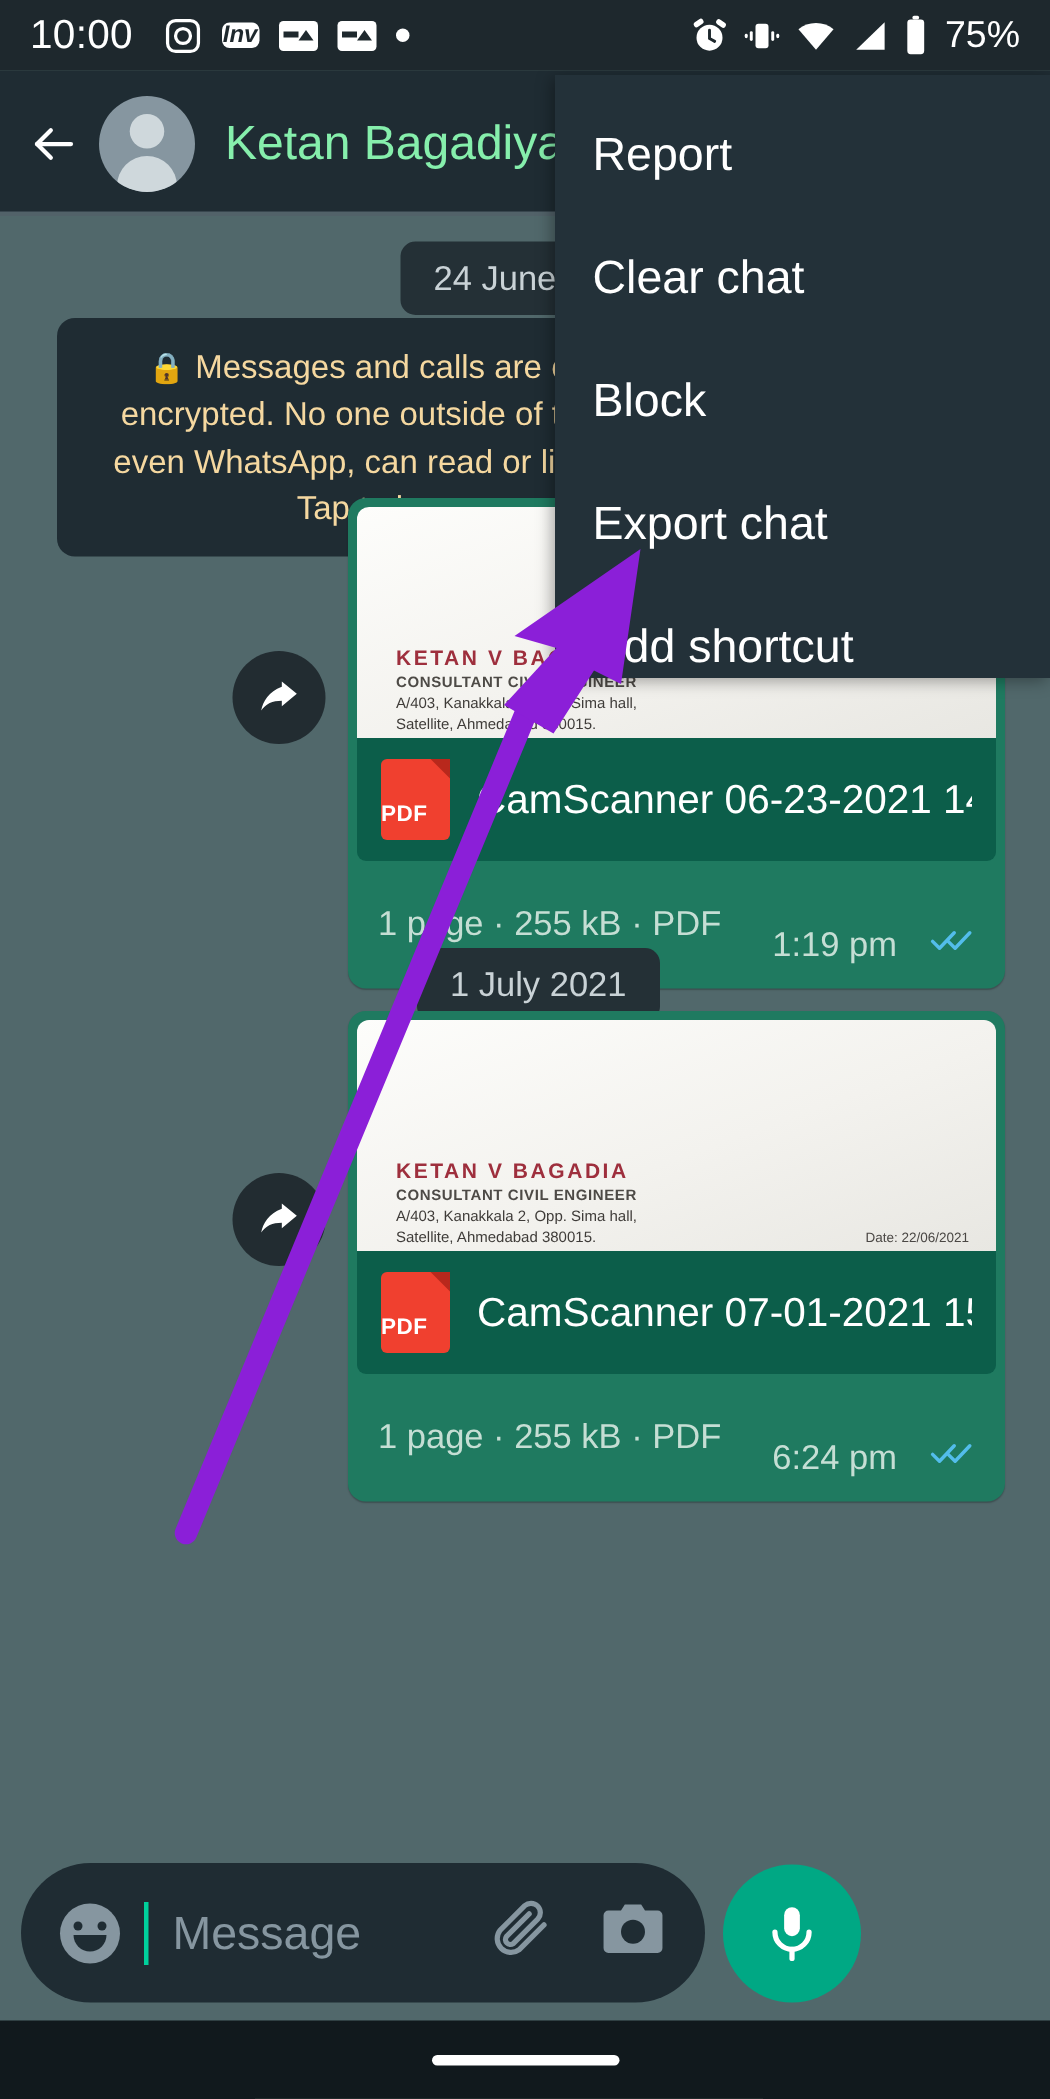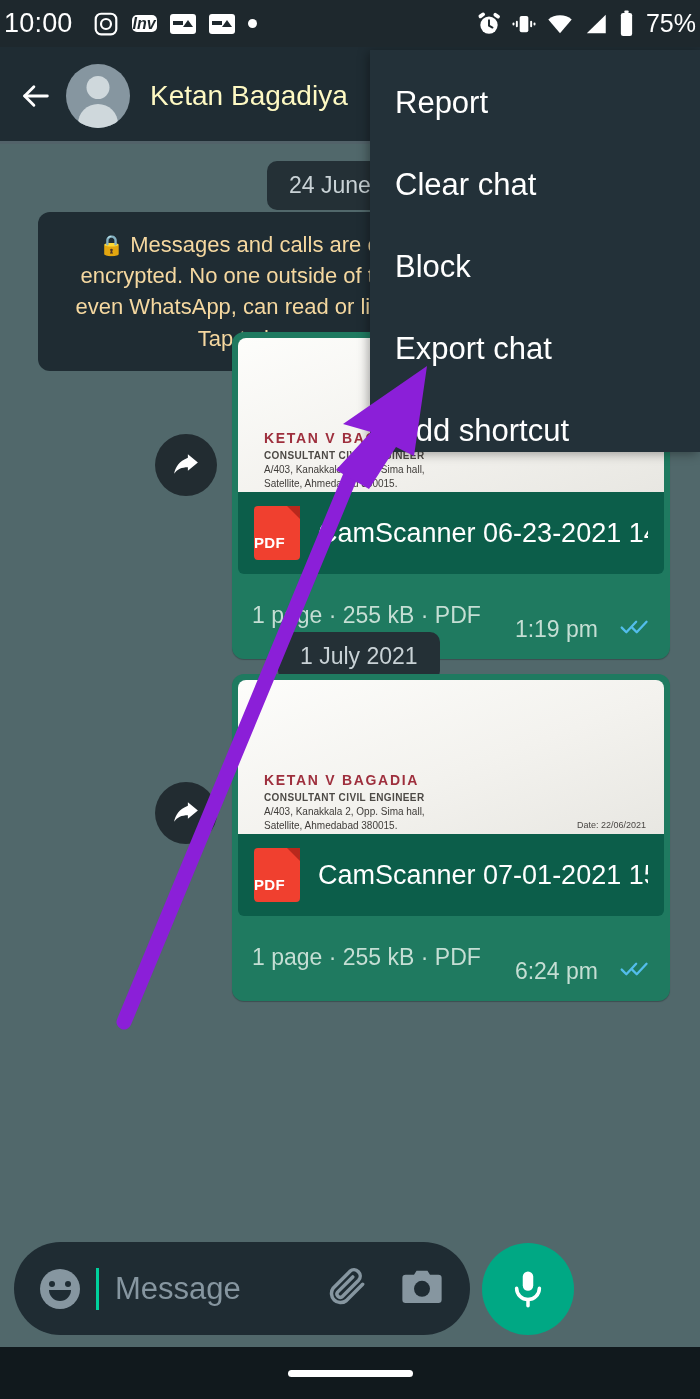--- a/index.html
+++ b/index.html
@@ -15,21 +15,21 @@
     background: #51686b;
     overflow: hidden;
   }
 
   
   .statusbar {
     position: absolute; top: 0; left: 0;
     width: 700px; height: 47px;
     background: #1e282d;
     display: flex; align-items: center;
-    padding: 0 4px;
+    padding: 0 20px;
     z-index: 60;
   }
   .sb-clock {
     color: #ffffff; font-size: 27px; letter-spacing: 0.2px;
     font-weight: 400;
   }
   .sb-left-icons { display: flex; align-items: center; gap: 13px; margin-left: 20px; }
   .sb-right { margin-left: auto; display: flex; align-items: center; gap: 9px; }
   .sb-battery-text { color:#fff; font-size: 25px; margin-left: 2px; }
   .ico { display: block; }
@@ -77,21 +77,21 @@
     content:""; position:absolute; left:50%; top:12px;
     transform: translateX(-50%);
     width: 23px; height: 23px; border-radius:50%; background:#cfd8dc;
   }
   .avatar::after{
     content:""; position:absolute; left:50%; top:40px;
     transform: translateX(-50%);
     width: 40px; height: 30px; border-radius: 20px 20px 0 0; background:#cfd8dc;
   }
   .contact-name {
-    color: #fef9c3; font-size: 28px; font-weight: 500;
+    color: #86efac; font-size: 32px; font-weight: 500;
     margin-left: 20px; white-space: nowrap;
   }
   .header-underline{
     position:absolute; left:0; bottom:0; width:370px; height:3px;
     background:#7b8f96; opacity:.55;
   }
 
   
   .chat {
     position: absolute; top: 144px; left: 0;

